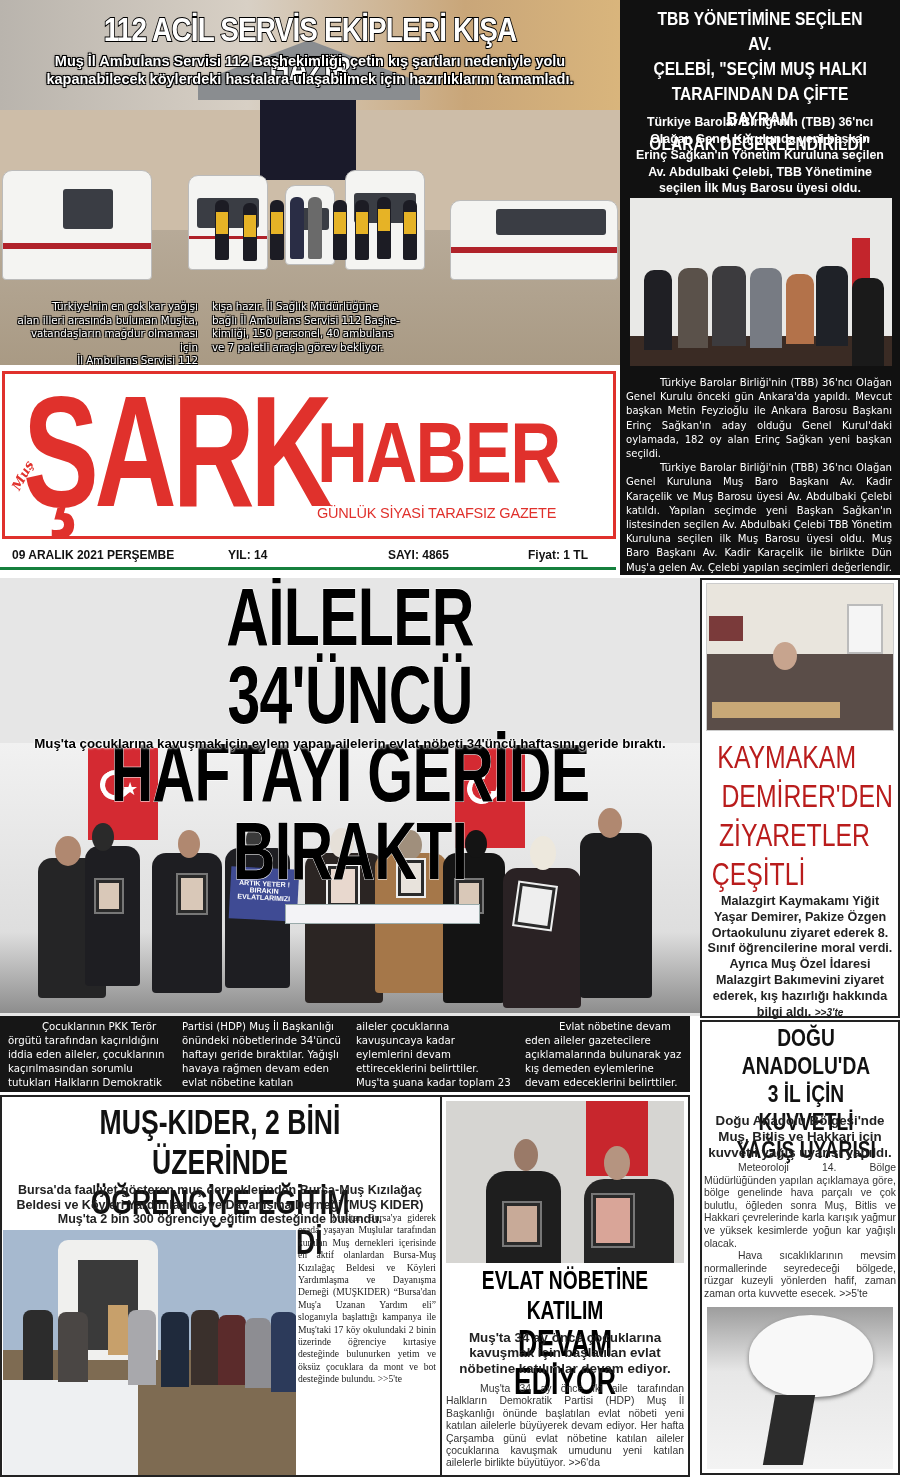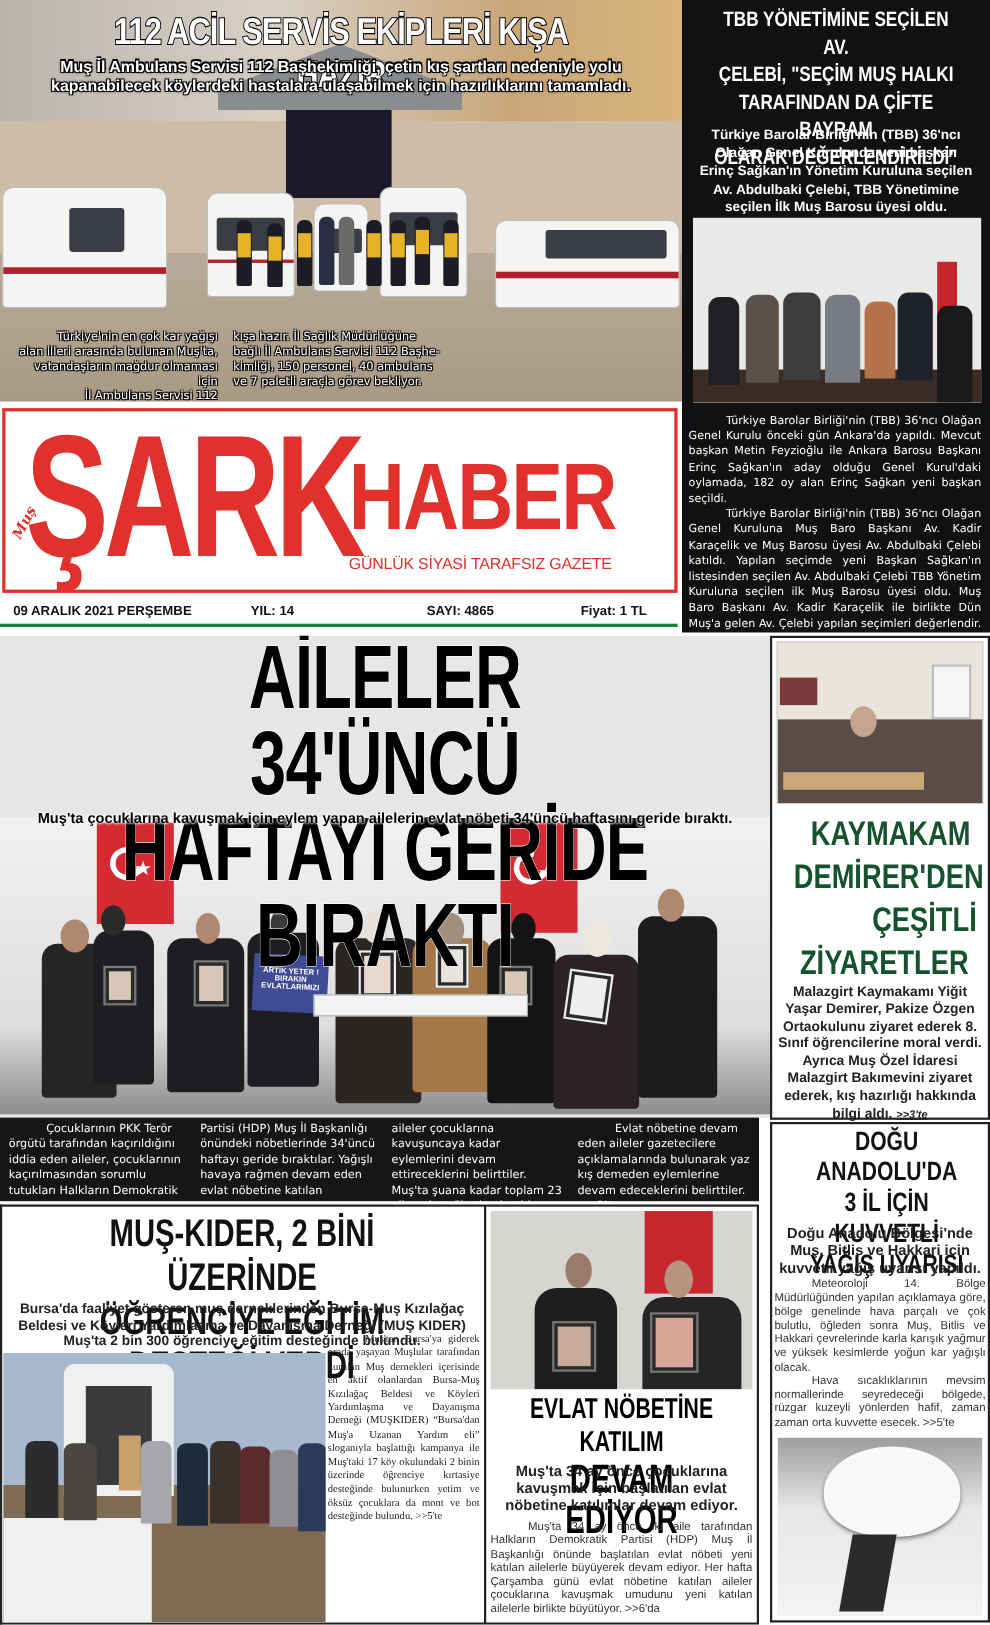--- a/index.html
+++ b/index.html
@@ -62,21 +62,21 @@
 .frame{position:absolute;background:#2a2a2a;border:2px solid #777}
 .frame i{position:absolute;left:3px;top:3px;right:3px;bottom:3px;background:#d9c8b8}
 #sign{position:absolute;left:230px;top:290px;width:68px;height:52px;background:#3f4b94;color:#fff;font-size:7px;text-align:center;font-weight:bold;padding-top:12px;transform:rotate(3deg)}
 #table{position:absolute;left:285px;top:326px;width:195px;height:20px;background:#f3f3f6;border:1px solid #9aa}
 #main-cols{left:0;top:1016px;width:690px;height:76px;background:#161616}
 .mcol{position:absolute;top:4px;color:#fff;font-family:"DejaVu Sans",sans-serif;font-size:10.2px;line-height:14px}
 
 
 #kay-box{left:700px;top:578px;width:200px;height:440px;border:2px solid #222}
 #kay-photo{left:706px;top:583px;width:188px;height:148px;background:#e9e5dd;border:1px solid #ccc}
-#kay-h{position:absolute;left:700px;top:738px;width:200px;text-align:right;font-size:31px;line-height:39px;font-weight:bold;color:#14532d}
+#kay-h{position:absolute;left:700px;top:738px;width:200px;text-align:left;font-size:31px;line-height:39px;font-weight:normal;color:#b91c1c}
 #kay-h div span{display:inline-block;transform:scaleX(.8)}
 #kay-sub{position:absolute;left:704px;top:894px;width:192px;text-align:center;font-size:12.6px;line-height:15.8px;font-weight:bold;color:#222}
 
 
 #dogu-box{left:700px;top:1020px;width:200px;height:455px;border:2px solid #222}
 #dogu-h{position:absolute;left:700px;top:1024px;width:212px;text-align:center;font-size:24px;line-height:28px;font-weight:bold}
 #dogu-h div span{display:inline-block;transform:scaleX(.8)}
 #dogu-sub{position:absolute;left:702px;top:1113px;width:196px;text-align:center;font-size:13.3px;line-height:16.2px;font-weight:bold;color:#222}
 #dogu-body{position:absolute;left:704px;top:1162px;width:192px;font-size:10.4px;line-height:12.6px;text-align:justify;color:#333}
 #snow{left:707px;top:1307px;width:186px;height:162px;background:#ddd}
@@ -277,22 +277,22 @@
 <div id="kay-photo" class="photo">
   <div style="position:absolute;left:2px;top:32px;width:34px;height:25px;background:#7a3a3a"></div>
   <div style="position:absolute;right:10px;top:20px;width:36px;height:50px;background:#f5f5f5;border:2px solid #bbb"></div>
   <div style="position:absolute;left:0;top:70px;width:188px;height:78px;background:#5a4d48"></div>
   <div style="position:absolute;left:5px;top:118px;width:128px;height:16px;background:#c8a877"></div>
   <div style="position:absolute;left:66px;top:58px;width:24px;height:28px;border-radius:50%;background:#c7a48e"></div>
 </div>
 <div id="kay-h">
   <div><span>KAYMAKAM</span></div>
   <div><span>DEMİRER'DEN</span></div>
+  <div><span>ZİYARETLER</span></div>
   <div><span>ÇEŞİTLİ</span></div>
-  <div><span>ZİYARETLER</span></div>
 </div>
 <div id="kay-sub"><span>Malazgirt Kaymakamı Yiğit Yaşar Demirer, Pakize Özgen Ortaokulunu ziyaret ederek 8. Sınıf öğrencilerine moral verdi. Ayrıca Muş Özel İdaresi Malazgirt Bakımevini ziyaret ederek, kış hazırlığı hakkında bilgi aldı.</span> <span class="u" style="font-size:10px">&gt;&gt;3'te</span></div>
 
 <div id="dogu-box" class="abs"></div>
 <div id="dogu-h">
   <div><span>DOĞU ANADOLU'DA</span></div>
   <div><span>3 İL İÇİN KUVVETLİ</span></div>
   <div><span>YAĞIŞ UYARISI</span></div>
 </div>
 <div id="dogu-sub">Doğu Anadolu Bölgesi'nde Muş, Bitlis ve Hakkari için kuvvetli yağış uyarısı yapıldı.</div>

